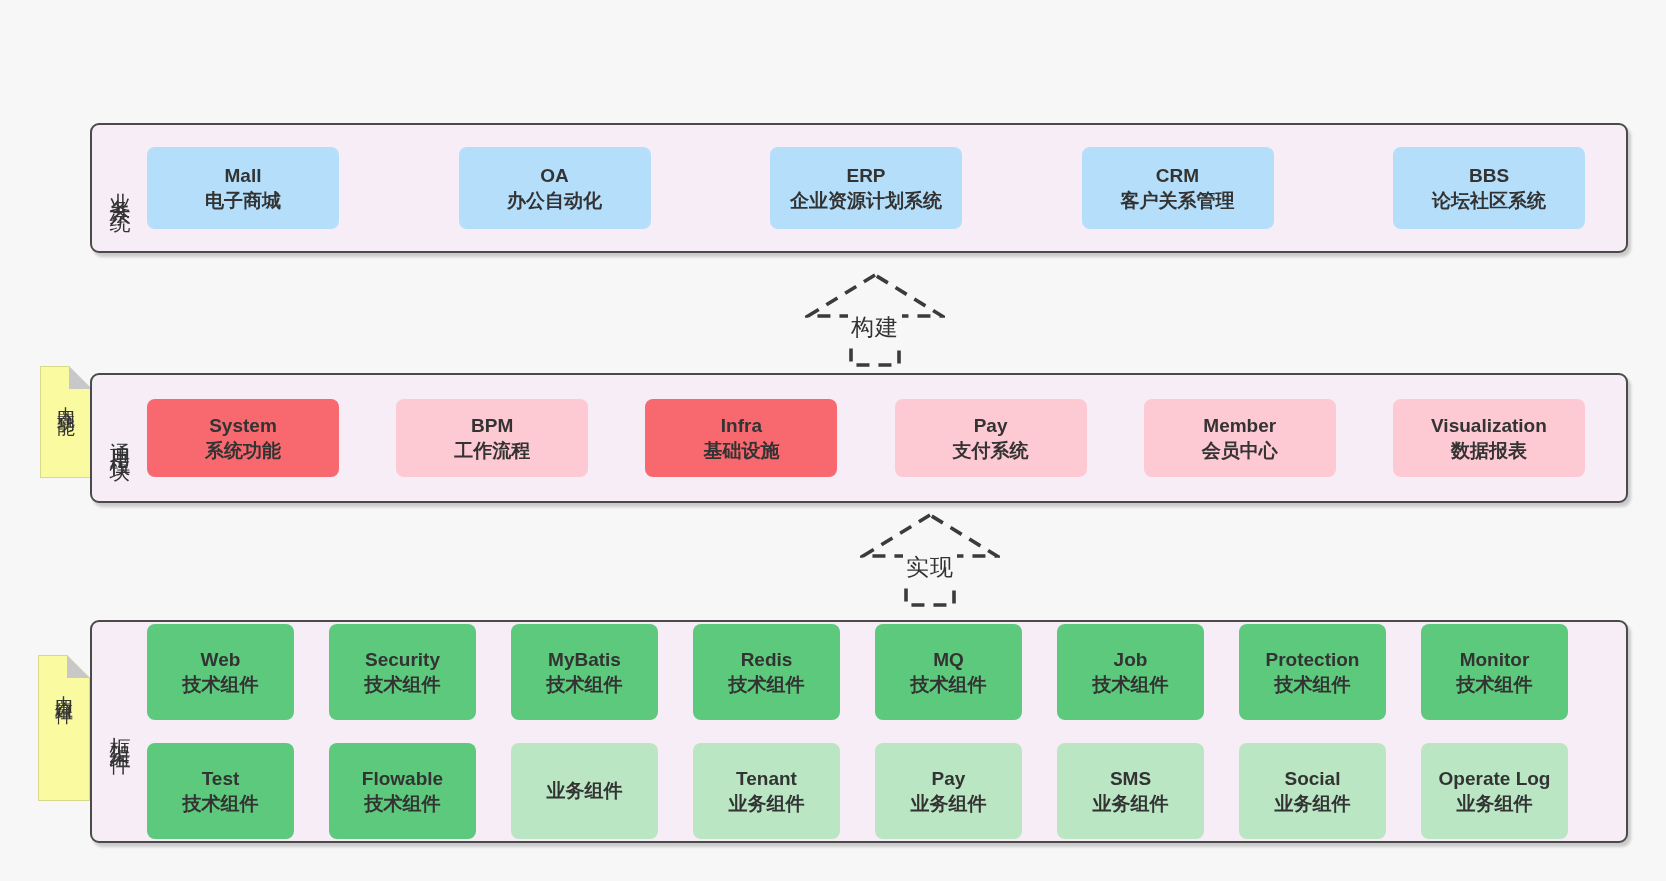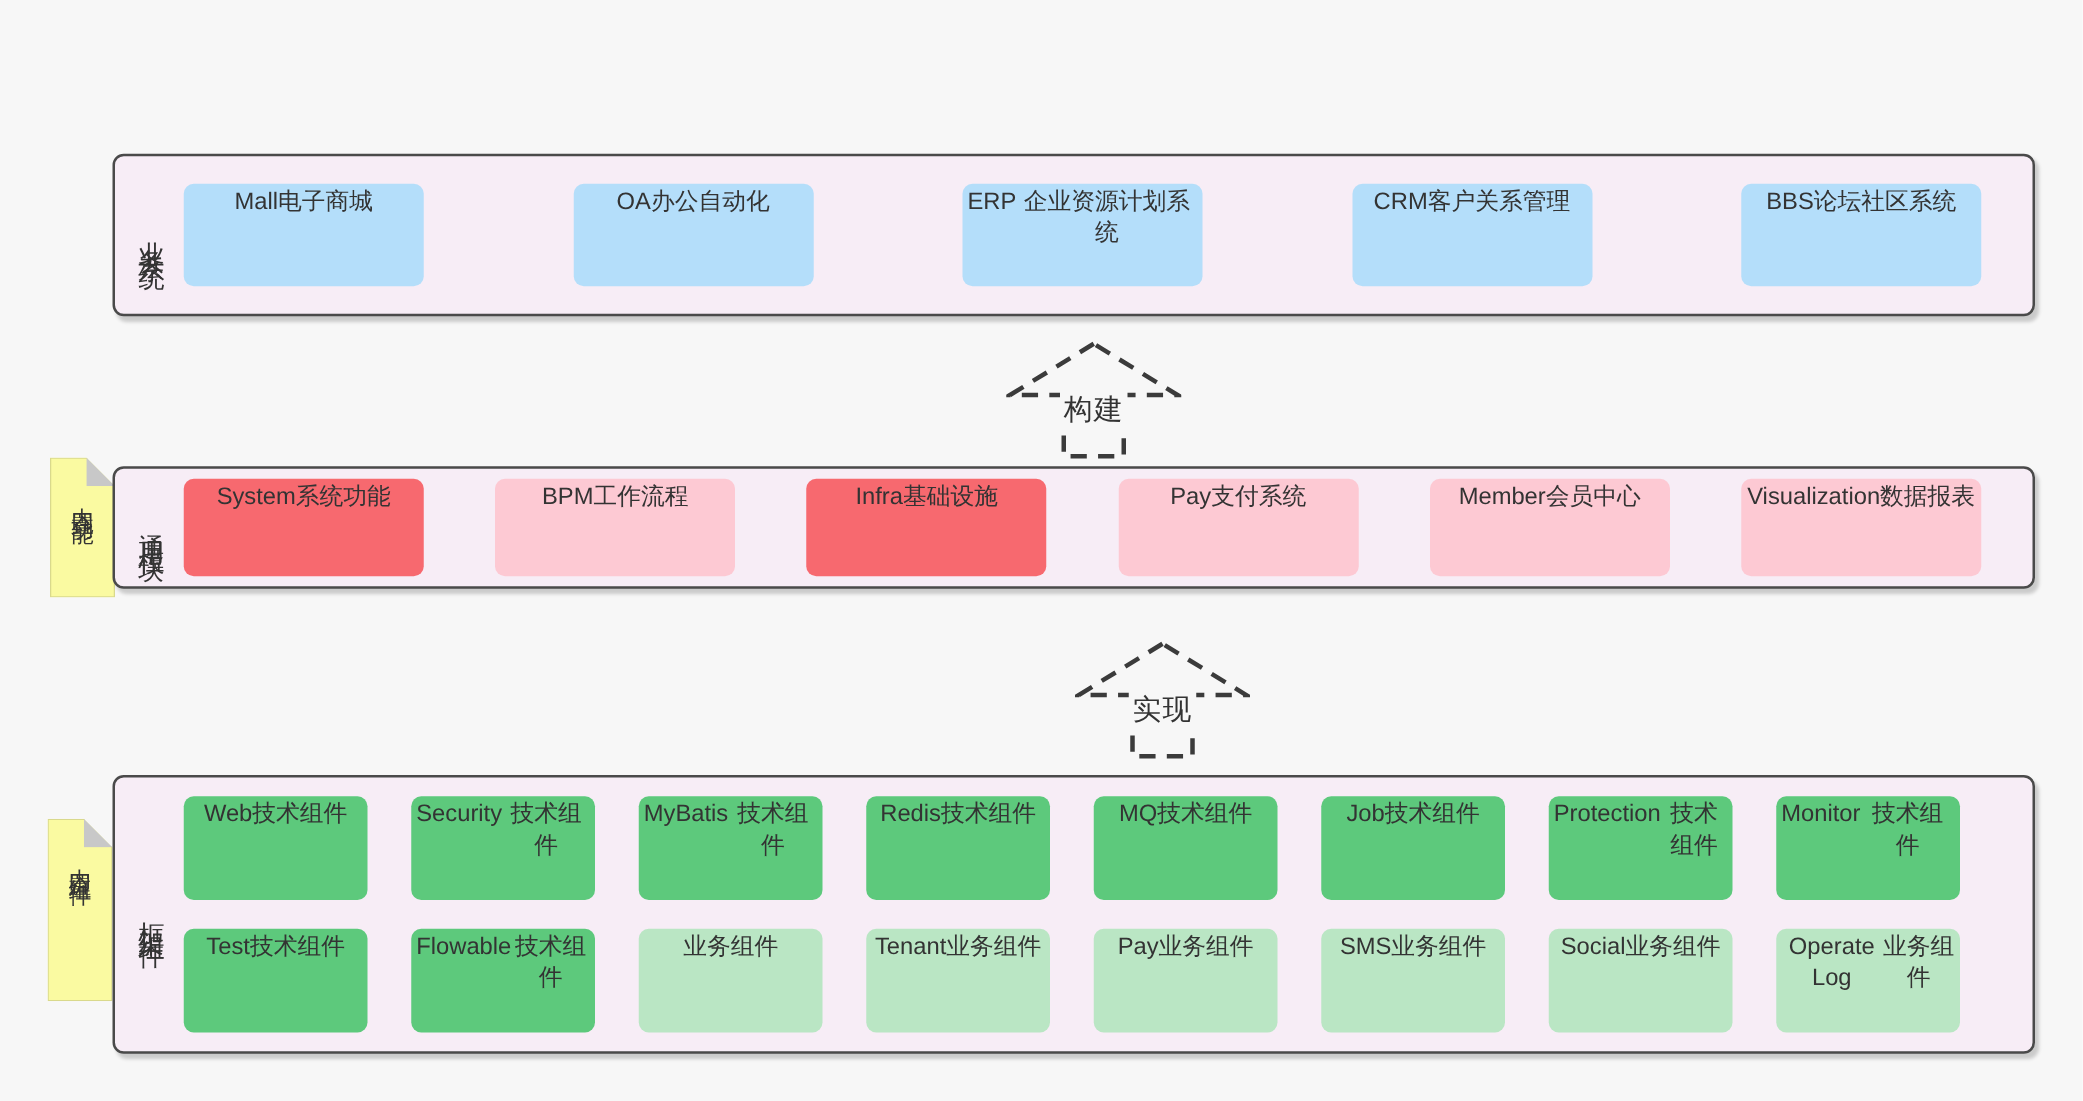--- a/index.html
+++ b/index.html
@@ -15,21 +15,21 @@
   .band{
     position:absolute;left:90px;width:1538px;
     background:var(--band-bg,#f7edf6);
     border:2px solid var(--band-border,#4a4a4a);
     border-radius:9px;
     box-shadow:3px 4px 3px rgba(0,0,0,0.18);
     box-sizing:border-box;
     z-index:2;
   }
   #band-business{top:123px;height:130px;}
-  #band-modules{top:373px;height:98px;}
+  #band-modules{top:373px;height:130px;}
   #band-components{top:620px;height:223px;}
 
   .band-label{
     position:absolute;left:14px;top:50%;
     transform:translateY(-50%);
     writing-mode:vertical-rl;text-orientation:upright;
     font-size:21px;letter-spacing:6px;
     color:var(--text,#333);
     white-space:nowrap;
   }
@@ -38,29 +38,29 @@
     display:flex;justify-content:space-between;align-items:center;
   }
   .rows{
     position:absolute;left:55px;right:58px;top:0;bottom:0;
     display:flex;flex-direction:column;justify-content:center;gap:23px;
   }
   .row{display:flex;justify-content:space-between;}
 
   
   .box{
-    display:flex;justify-content:center;
+    display:flex;flex-direction:column;justify-content:center;
     text-align:center;border-radius:8px;
     font-size:19px;line-height:1.32;
     color:var(--text,#333);
-    box-sizing:border-box;padding:2px 4px;
+    box-sizing:border-box;padding:2px 4px;font-weight:bold;
   }
   .band .boxes .box{width:192px;height:82px;}
   #band-modules .boxes .box{height:78px;}
-  .row .box{width:147px;height:83px;}
+  .row .box{width:147px;height:96px;}
   .box.blue{background:var(--blue,#b4defa);}
   .box.red{background:var(--red,#f7696f);}
   .box.pink{background:var(--pink,#fdc9d3);}
   .box.green-dark{background:var(--green-dark,#5dc97c);}
   .box.green-light{background:var(--green-light,#bae6c4);}
 
   
   .sticky{position:absolute;width:52px;z-index:1;}
   #sticky-modules{left:40px;top:366px;height:112px;}
   #sticky-components{left:38px;top:655px;height:146px;}

